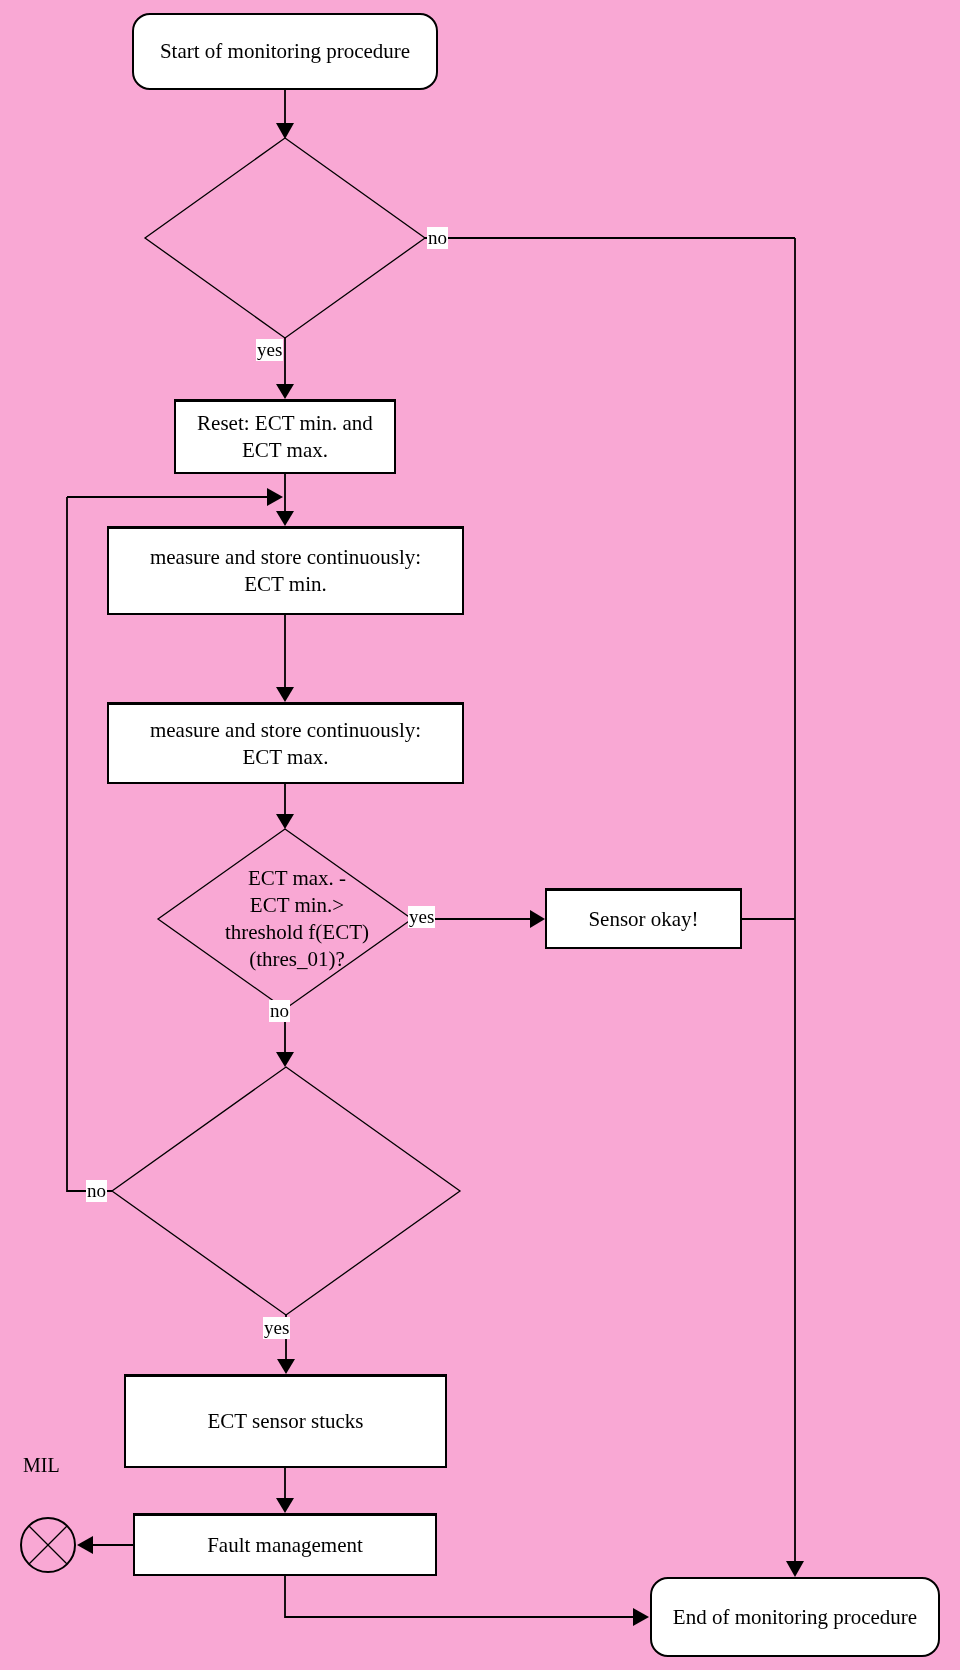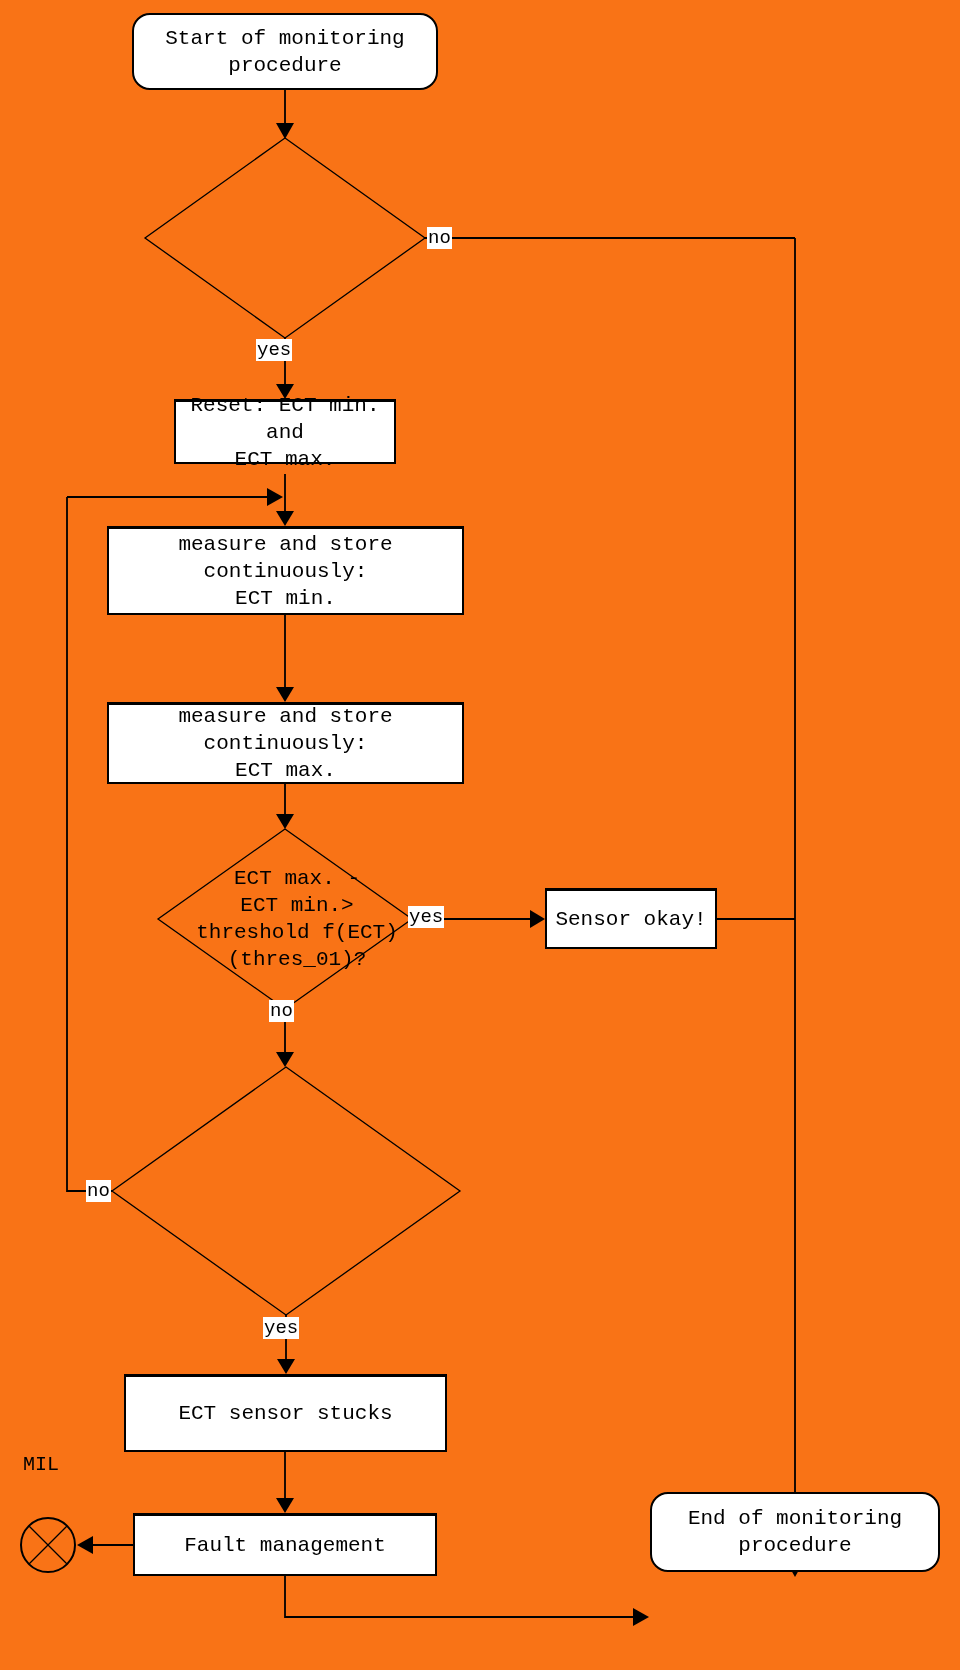--- a/index.html
+++ b/index.html
@@ -1,18 +1,18 @@
 <!DOCTYPE html>
 <html><head>
 <meta charset="utf-8">
 <style>
   html,body { margin:0; padding:0; background:#ffffff; }
   .canvas {
-    position:relative; width:960px; height:1670px; background:#f97316;
-    font-family:Liberation Mono, monospace; color:#000;
+    position:relative; width:960px; height:1670px; background:#f9a8d4;
+    font-family:Liberation Serif, serif; color:#000;
     overflow:hidden;
   }
   svg.wires { position:absolute; left:0; top:0; width:960px; height:1670px; }
   svg.wires line, svg.wires polyline { stroke:#000; stroke-width:1.8; fill:none; }
   svg.wires polygon.arrow { fill:#000; stroke:none; }
   svg.wires polygon.diamond { fill:none; stroke:#000; stroke-width:1.3; }
   svg.wires circle.mil { fill:none; stroke:#000; stroke-width:2; }
   svg.wires line.milx { stroke-width:1.3; }
   .node {
     position:absolute; box-sizing:border-box; background:#fff;
@@ -120,42 +120,42 @@
 
     <g>
       <polyline points="285,1576 285,1617 633,1617"></polyline>
       <polygon class="arrow" points="633,1608 633,1626 649,1617"></polygon>
     </g>
   </svg>
 
   <div class="node terminator" style="left:132px; top:13px; width:306px; height:77px;">Start of monitoring procedure</div>
 
 
-  <div class="node process" style="left:174px; top:399px; width:222px; height:65px;">Reset: ECT min. and
+  <div class="node process" style="left:174px; top:399px; width:222px; height:75px;">Reset: ECT min. and
 ECT max.</div>
 
   <div class="node process" style="left:107px; top:526px; width:357px; height:89px;">measure and store continuously:
 ECT min.</div>
 
   <div class="node process" style="left:107px; top:702px; width:357px; height:82px;">measure and store continuously:
 ECT max.</div>
 
   <div class="dtext" style="left:170px; top:849px; width:254px; height:140px;">ECT max. -
 ECT min.&gt;
 threshold f(ECT)
 (thres_01)?</div>
 
-  <div class="node process" style="left:545px; top:888px; width:172px; height:61px;">Sensor okay!</div>
+  <div class="node process" style="left:545px; top:888px; width:197px; height:61px;">Sensor okay!</div>
 
 
-  <div class="node process" style="left:124px; top:1374px; width:323px; height:78px;">ECT sensor stucks</div>
+  <div class="node process" style="left:124px; top:1374px; width:323px; height:94px;">ECT sensor stucks</div>
 
   <div class="node process" style="left:133px; top:1513px; width:304px; height:63px;">Fault management</div>
 
-  <div class="node terminator" style="left:650px; top:1492px; width:290px; height:80px;">End of monitoring procedure</div>
+  <div class="node terminator" style="left:650px; top:1577px; width:290px; height:80px;">End of monitoring procedure</div>
 
   <div class="elabel" style="left:427px; top:227px;">no</div>
   <div class="elabel" style="left:256px; top:339px;">yes</div>
   <div class="elabel" style="left:408px; top:906px;">yes</div>
   <div class="elabel" style="left:269px; top:1000px;">no</div>
   <div class="elabel" style="left:86px; top:1180px;">no</div>
   <div class="elabel" style="left:263px; top:1317px;">yes</div>
 
   <div class="millabel" style="left:23px; top:1453px;">MIL</div>
 

